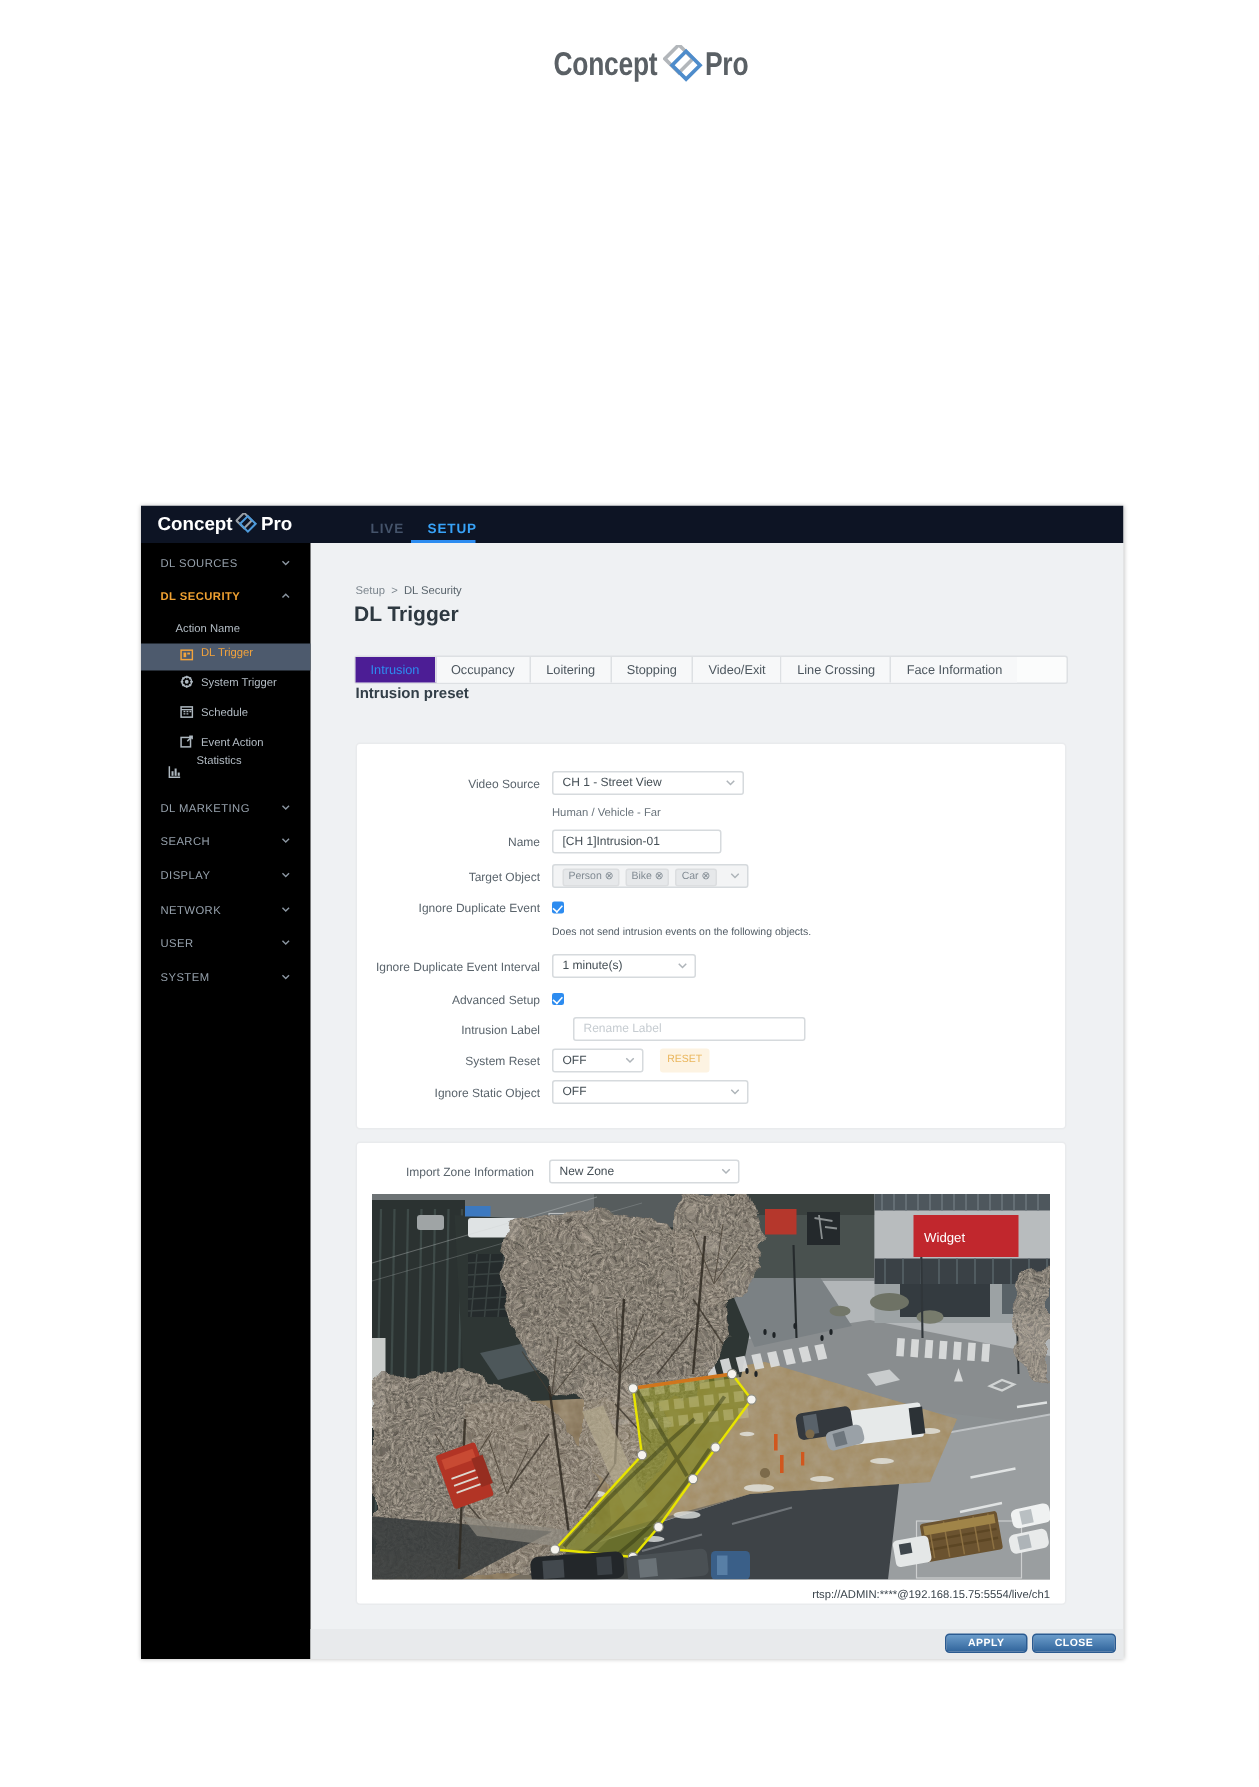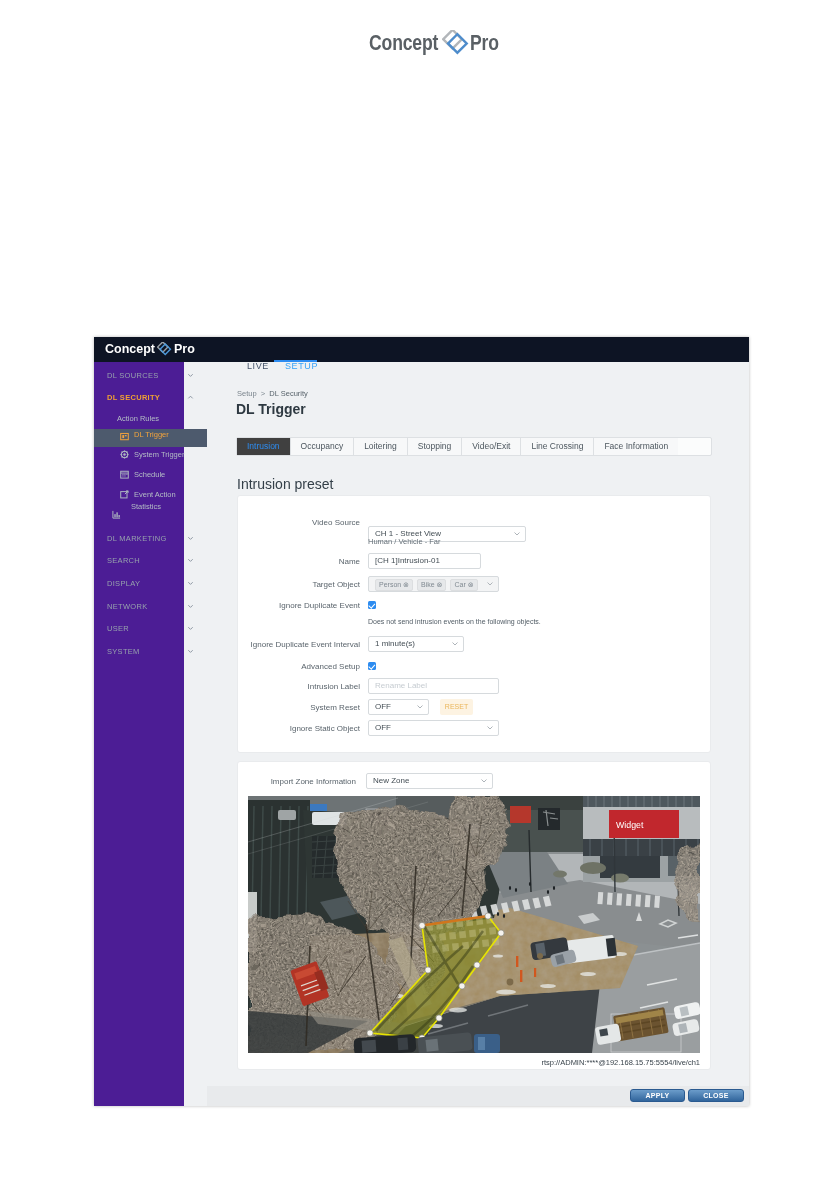--- a/index.html
+++ b/index.html
@@ -7,38 +7,38 @@
 #page{position:relative;width:839px;height:1191px}
 
 #biglogo{position:absolute;left:369px;top:30px;display:flex;align-items:center;color:#5a6065;font-weight:bold;font-size:22px;letter-spacing:-0.2px}
 #biglogo .w{display:inline-block;transform:scaleX(0.8);transform-origin:0 50%}
 #biglogo .w2{display:inline-block;transform:scaleX(0.8);transform-origin:0 50%}
 
 #shot{position:absolute;left:94px;top:337px;width:655px;height:769px;background:#eff1f3;box-shadow:0 0 3px rgba(0,0,0,.28);overflow:hidden;font-size:8px}
 
 #apphead{position:absolute;left:0;top:0;width:655px;height:25px;background:#0d1424}
 #applogo{position:absolute;left:11px;top:5px;display:flex;align-items:center;color:#fff;font-weight:bold;font-size:12.5px}
-.toptab{position:absolute;top:17px;height:25px;line-height:25px;font-size:9px;font-weight:normal;letter-spacing:.6px}
+.toptab{position:absolute;top:3px;height:25px;line-height:25px;font-size:9px;font-weight:bold;letter-spacing:.6px}
 #tabLive{left:153px;color:#44536a}
 #tabSetup{left:191px;color:#38a3f8}
 #setupline{position:absolute;left:180px;top:23px;width:43px;height:2px;background:#2d8cf0}
 
-#sidebar{position:absolute;left:0;top:25px;width:90px;height:744px;background:#4c1d95;color:#97a2ad}
+#sidebar{position:absolute;left:0;top:25px;width:113px;height:744px;background:#000000;color:#97a2ad}
 .m1{position:absolute;left:13px;font-size:7.5px;letter-spacing:.3px;white-space:nowrap}
 .m2{position:absolute;font-size:7.5px;white-space:nowrap;color:#b4bdc5}
 .chev{position:absolute;left:80px;width:7px;height:7px}
 .selrow{position:absolute;left:0;top:66.5px;width:113px;height:18px;background:#4d5a6d}
 .micon{position:absolute;width:9px;height:9px}
 #crumb{position:absolute;left:143px;top:52px;font-size:7.5px;color:#7c868e}
 #crumb b{color:#59646c;font-weight:normal}
 #title{position:absolute;left:142px;top:64px;font-size:14px;font-weight:bold;color:#2e3941}
 #tabbar{position:absolute;left:142px;top:100px;width:476px;height:19px;background:#fbfcfc;border:1px solid #dde0e3;border-radius:2px}
 .vtab{float:left;height:17px;line-height:17px;padding:0 10px;font-size:8.5px;color:#4c565e;border-right:1px solid #dde0e3;background:#f7f8f9}
-.vtab.act{background:#404040;color:#2d8cf0}
-#preset{position:absolute;left:143px;top:139px;font-size:14px;font-weight:normal;color:#333f48}
+.vtab.act{background:#4c1d95;color:#2d8cf0}
+#preset{position:absolute;left:143px;top:120px;font-size:10px;font-weight:bold;color:#333f48}
 .panel{position:absolute;left:143px;width:474px;background:#fff;border-radius:3px;border:1px solid #e9ebed}
 #panel1{top:158px;height:258px}
 #panel2{top:424px;height:309px}
 
 .flabel{position:absolute;width:130px;text-align:right;font-size:8px;color:#5a646c;white-space:nowrap}
 .ctl{position:absolute;height:16px;background:#fff;border:1px solid #d6dadd;border-radius:2px;font-size:8px;color:#444e55;line-height:14px;padding-left:6px}
 .ctl .dn{position:absolute;right:5px;top:5px;width:6px;height:4px}
 .cbx{position:absolute;width:8px;height:8px;background:#2d8cf0;border-radius:1.5px}
 .cbx:after{content:"";position:absolute;left:2.2px;top:0.6px;width:2.6px;height:4.6px;border:solid #fff;border-width:0 1.3px 1.3px 0;transform:rotate(42deg)}
 .note{position:absolute;font-size:7.5px;color:#525d66}
@@ -79,21 +79,21 @@
     </div>
 
     <div id="sidebar">
       <div class="selrow"></div>
       <div class="m1" style="top:9px">DL SOURCES<svg class="chev" viewBox="0 0 8 8" style="top:1px">
             <polyline points="1.5,2.5 4,5 6.5,2.5" fill="none" stroke="#8a95a0" stroke-width="1.1"></polyline>
           </svg></div>
       <div class="m1" style="top:31px;color:#f0a132;font-weight:bold">DL SECURITY<svg class="chev" viewBox="0 0 8 8" style="top:1px">
             <polyline points="1.5,5 4,2.5 6.5,5" fill="none" stroke="#8a95a0" stroke-width="1.1"></polyline>
           </svg></div>
-      <div class="m2" style="left:23px;top:51.5px">Action Rules</div>
+      <div class="m2" style="left:23px;top:51.5px">Action Name</div>
       <svg class="micon" style="left:26px;top:69.5px" viewBox="0 0 10 10">
           <rect x="0.8" y="1.6" width="8.4" height="7" fill="none" stroke="#f2a33d" stroke-width="1.1"></rect>
           <rect x="2.6" y="3.4" width="2" height="3.4" fill="#f2a33d"></rect>
           <rect x="5.4" y="3.4" width="2" height="1.4" fill="#f2a33d"></rect>
         </svg>
       <div class="m2" style="left:40px;top:67.5px;color:#f2a33d">DL Trigger</div>
       <svg class="micon" style="left:26px;top:88px" viewBox="0 0 10 10">
           <circle cx="5" cy="5" r="3.6" fill="none" stroke="#aeb8c0" stroke-width="1.2"></circle>
           <circle cx="5" cy="5" r="1.4" fill="#aeb8c0"></circle>
           <path d="M5 0.5v2M5 7.5v2M0.5 5h2M7.5 5h2M1.8 1.8l1.4 1.4M6.8 6.8l1.4 1.4M8.2 1.8L6.8 3.2M3.2 6.8L1.8 8.2" stroke="#aeb8c0" stroke-width="1"></path>
@@ -146,41 +146,41 @@
         <div class="vtab">Stopping</div>
         <div class="vtab">Video/Exit</div>
         <div class="vtab">Line Crossing</div>
         <div class="vtab" style="border-right:none">Face Information</div>
     </div>
     <div id="preset">Intrusion preset</div>
     <div class="panel" id="panel1"></div>
     <div class="panel" id="panel2"></div>
 
     <div class="flabel" style="left:136px;top:181px">Video Source</div>
-    <div class="ctl" style="left:274px;top:189px;width:158px">CH 1 - Street View<svg class="dn" viewBox="0 0 6 4">
+    <div class="ctl" style="left:274px;top:177px;width:128px">CH 1 - Street View<svg class="dn" viewBox="0 0 6 4">
           <polyline points="0.5,0.5 3,3 5.5,0.5" fill="none" stroke="#aeb4b9" stroke-width="1"></polyline>
         </svg></div>
     <div class="note" style="left:274px;top:200px;color:#68727a">Human / Vehicle - Far</div>
     <div class="flabel" style="left:136px;top:220px">Name</div>
     <div class="ctl" style="left:274px;top:216px;width:113px">[CH 1]Intrusion-01</div>
     <div class="flabel" style="left:136px;top:243px">Target Object</div>
     <div class="ctl" style="left:274px;top:239px;width:131px;background:#f3f4f5"><span class="tag">Person ⊗</span><span class="tag">Bike ⊗</span><span class="tag">Car ⊗</span><svg class="dn" viewBox="0 0 6 4">
           <polyline points="0.5,0.5 3,3 5.5,0.5" fill="none" stroke="#aeb4b9" stroke-width="1"></polyline>
         </svg></div>
     <div class="flabel" style="left:136px;top:264px">Ignore Duplicate Event</div>
     <div class="cbx" style="left:274px;top:264px"></div>
     <div class="note" style="left:274px;top:281px;font-size:7px">Does not send intrusion events on the following objects.</div>
     <div class="flabel" style="left:118px;top:303px;width:148px">Ignore Duplicate Event Interval</div>
     <div class="ctl" style="left:274px;top:299px;width:96px">1 minute(s)<svg class="dn" viewBox="0 0 6 4">
           <polyline points="0.5,0.5 3,3 5.5,0.5" fill="none" stroke="#aeb4b9" stroke-width="1"></polyline>
         </svg></div>
     <div class="flabel" style="left:136px;top:325px">Advanced Setup</div>
     <div class="cbx" style="left:274px;top:325px"></div>
     <div class="flabel" style="left:136px;top:345px">Intrusion Label</div>
-    <div class="ctl" style="left:274px;top:341px;width:131px;color:#c6ccd1">Rename Label</div>
+    <div class="ctl" style="left:288px;top:341px;width:155px;color:#c6ccd1">Rename Label</div>
     <div class="flabel" style="left:136px;top:366px">System Reset</div>
     <div class="ctl" style="left:274px;top:362px;width:61px">OFF<svg class="dn" viewBox="0 0 6 4">
           <polyline points="0.5,0.5 3,3 5.5,0.5" fill="none" stroke="#aeb4b9" stroke-width="1"></polyline>
         </svg></div>
     <div id="reset">RESET</div>
     <div class="flabel" style="left:136px;top:387px">Ignore Static Object</div>
     <div class="ctl" style="left:274px;top:383px;width:131px">OFF<svg class="dn" viewBox="0 0 6 4">
           <polyline points="0.5,0.5 3,3 5.5,0.5" fill="none" stroke="#aeb4b9" stroke-width="1"></polyline>
         </svg></div>
 

